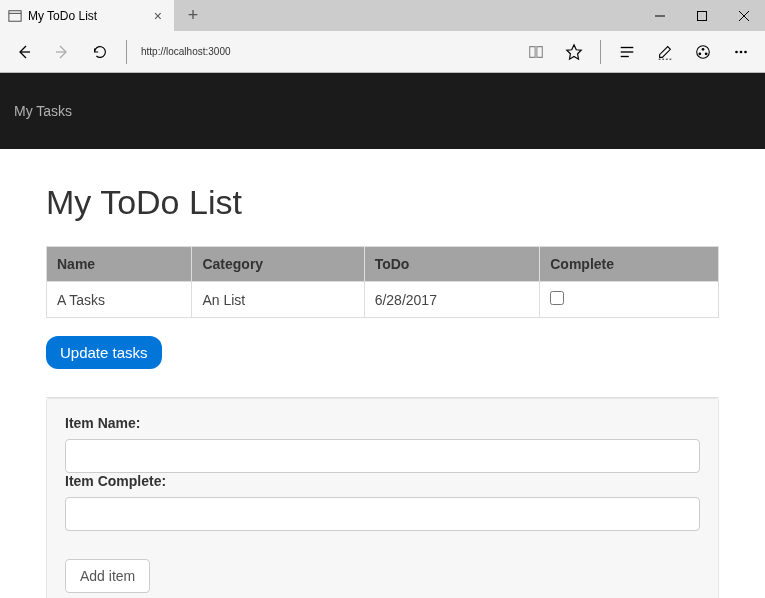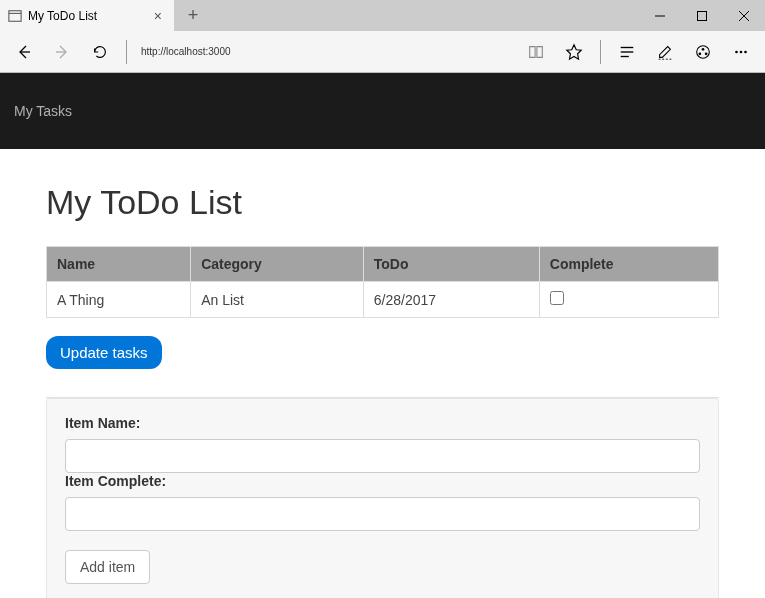--- a/index.html
+++ b/index.html
@@ -35,21 +35,21 @@
     td { color: #444; }
     
     .btn-primary { background: #0275d8; color: #fff; border: none; border-radius: 12px; padding: 8px 14px; font-size: 15px; cursor: pointer; margin-top: 18px; }
     
     hr { border: none; border-top: 1px solid #e1e1e1; margin: 28px 0 0; }
     
     .form-panel { background: #f7f7f7; border: 1px solid #e6e6e6; border-radius: 3px; padding: 16px 18px 22px; margin-top: 0; }
     .form-group { margin-bottom: 0; }
     .form-label { font-weight: 700; color: #333; display: block; margin-bottom: 8px; }
     .form-input { width: 100%; height: 34px; border: 1px solid #ccc; border-radius: 4px; padding: 0 10px; font-size: 14px; background: #fff; }
-    .btn-default { background: #fff; border: 1px solid #ccc; color: #555; padding: 8px 14px; font-size: 14px; border-radius: 4px; cursor: pointer; margin-top: 19px; }
+    .btn-default { background: #fff; border: 1px solid #ccc; color: #555; padding: 8px 14px; font-size: 14px; border-radius: 4px; cursor: pointer; margin-top: 28px; }
     
     .checkbox { width: 14px; height: 14px; }
     
     svg { display: block; }
   </style>
 </head>
 <body>
 
 <div class="titlebar">
   <div class="tab">
@@ -157,21 +157,21 @@
       <thead>
         <tr>
           <th>Name</th>
           <th>Category</th>
           <th>ToDo</th>
           <th>Complete</th>
         </tr>
       </thead>
       <tbody>
         <tr>
-          <td>A Thing</td>
+          <td>A Tasks</td>
           <td>An List</td>
           <td>6/28/2017</td>
           <td>
             <input type="checkbox" class="checkbox" style="">
           </td>
         </tr>
       </tbody>
     </table>
     
     <button class="btn-primary">Update tasks</button>

